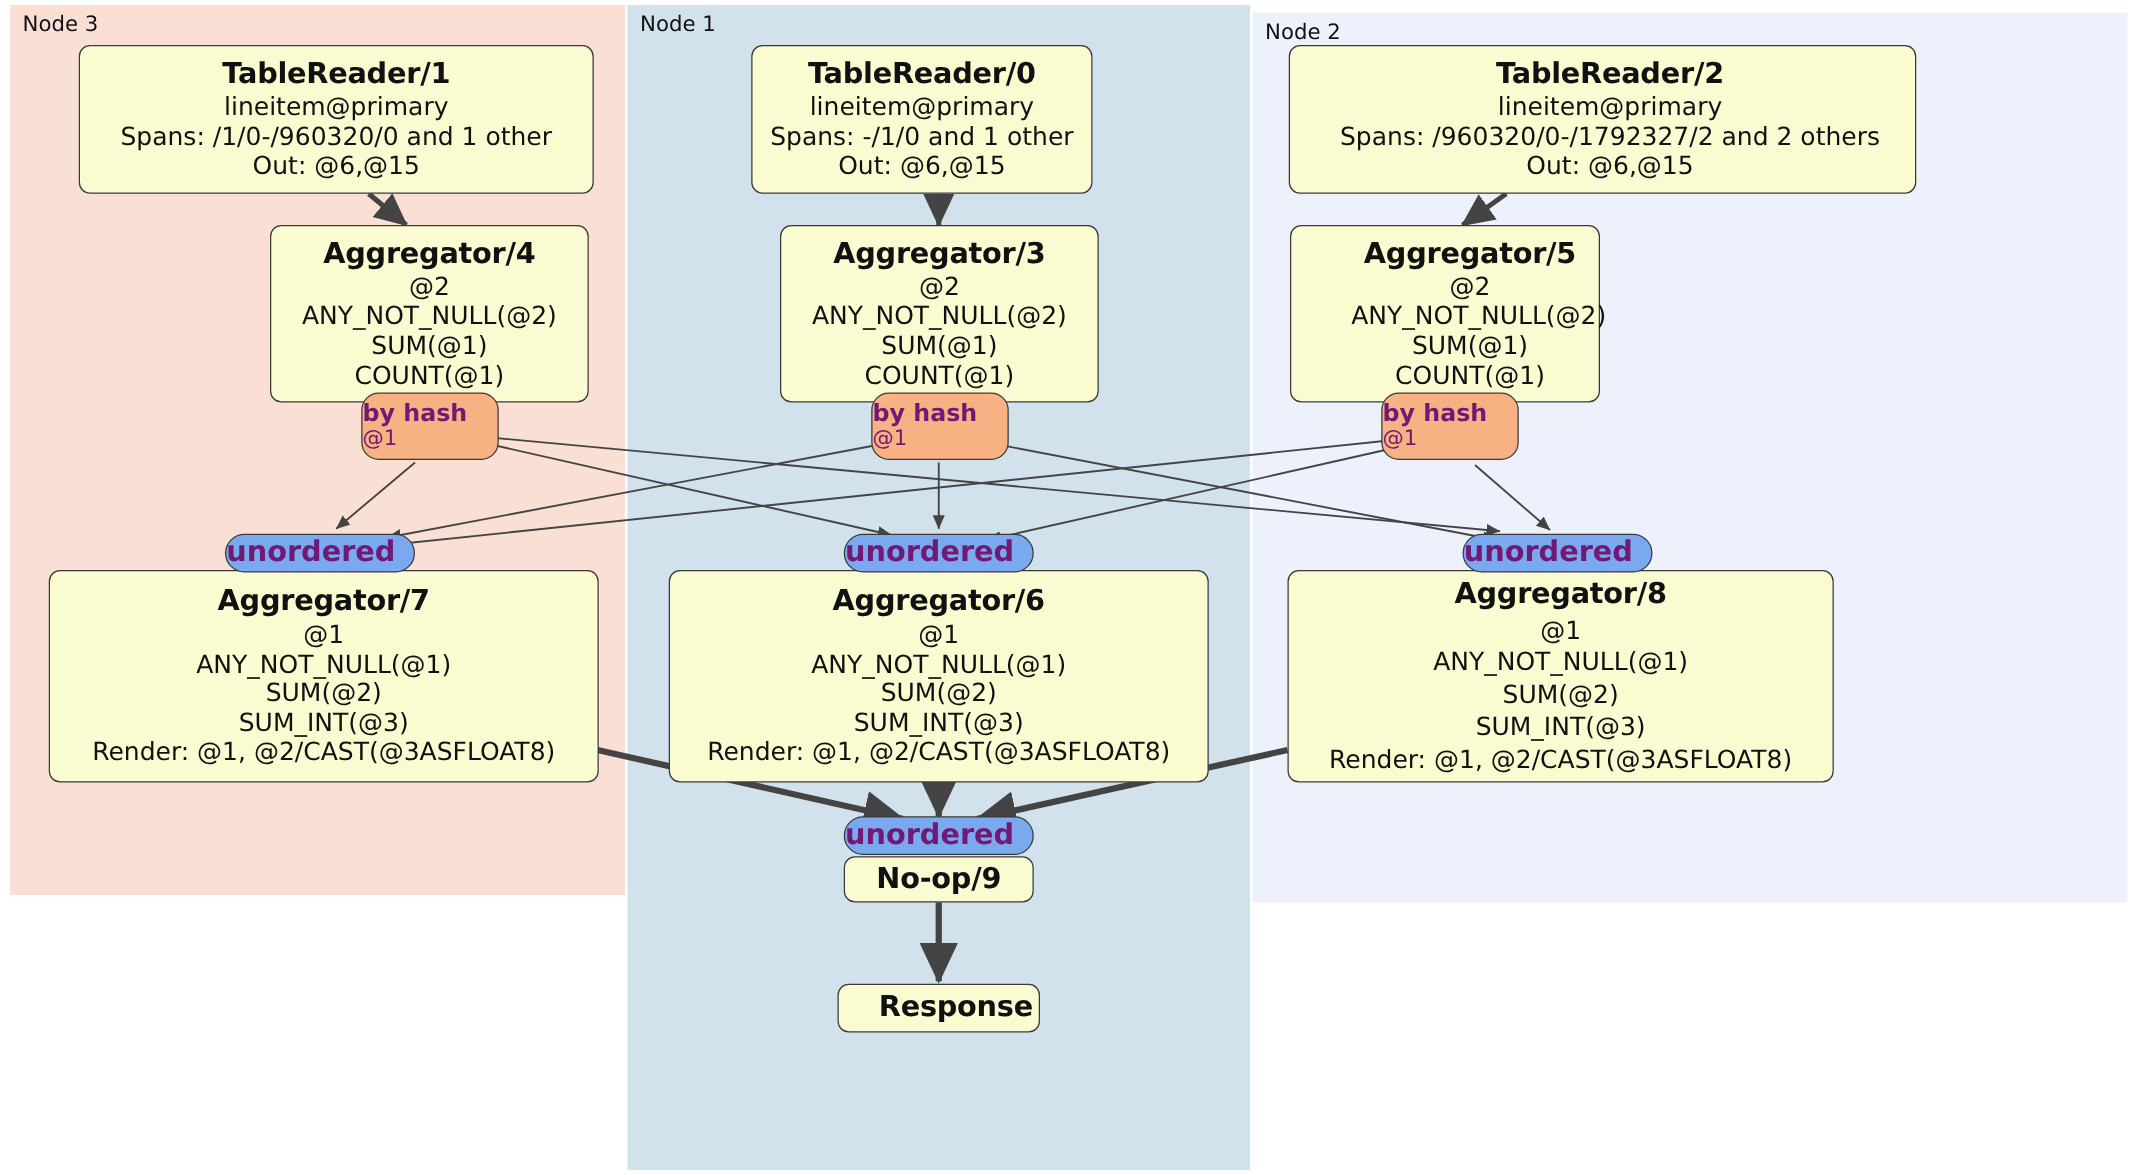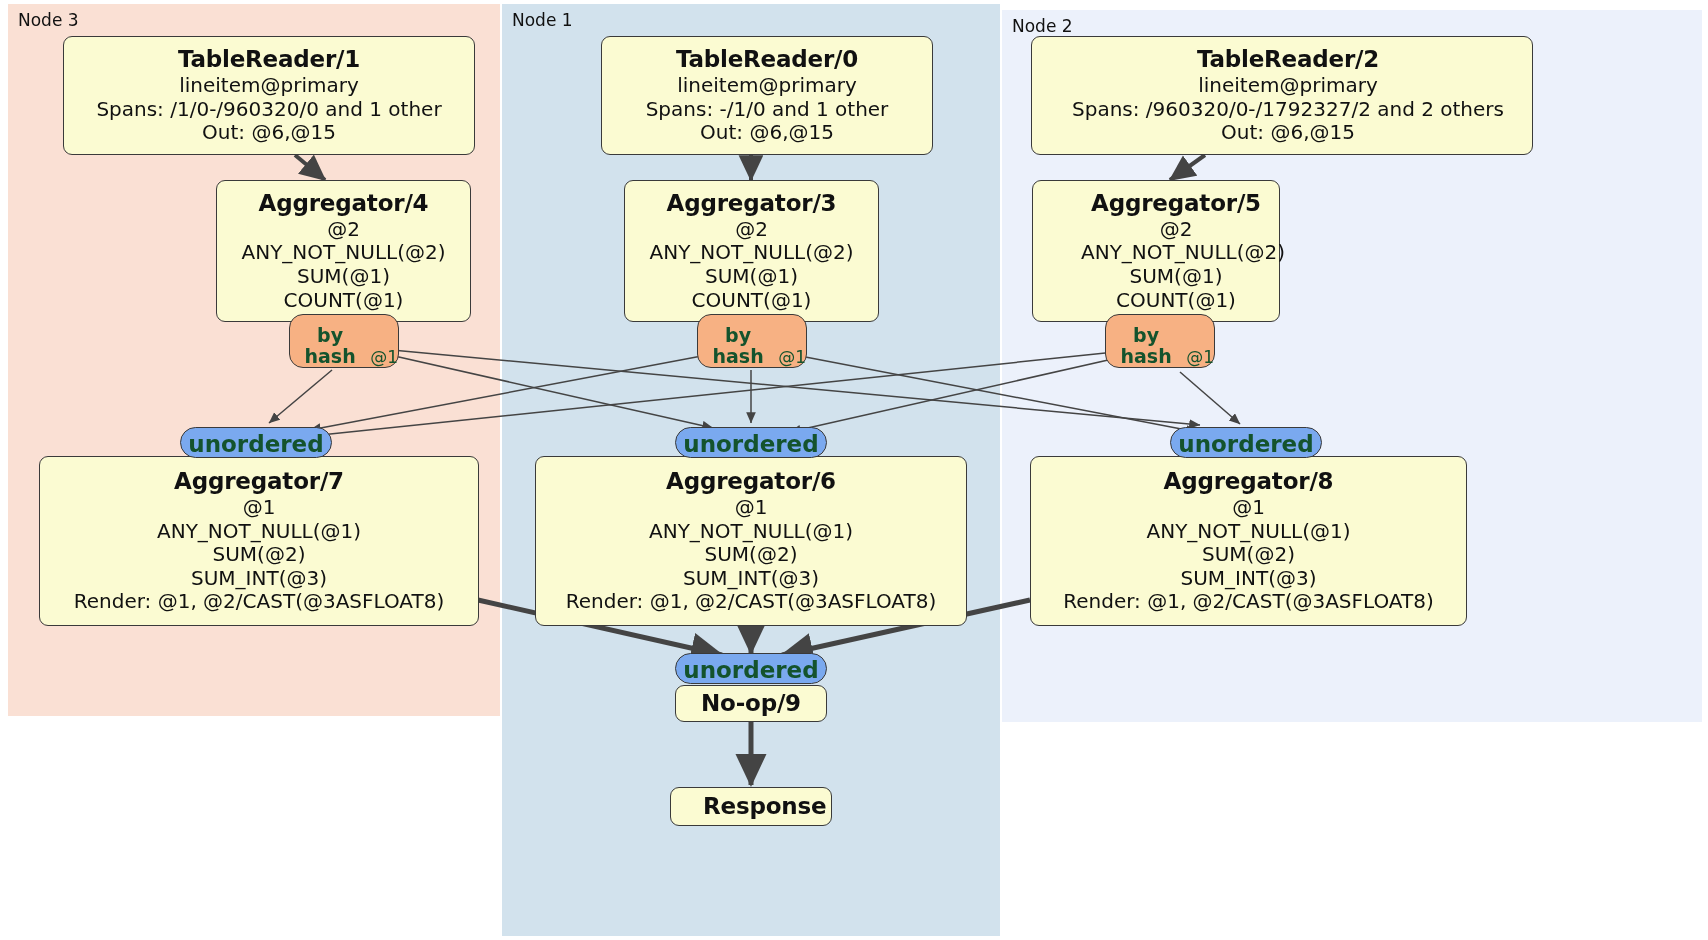--- a/index.html
+++ b/index.html
@@ -24,22 +24,22 @@
     border:1.6px solid #3a3a3a;border-radius:9px;
     text-align:center;color:#111;line-height:1.18;
     display:flex;flex-direction:column;justify-content:center;
     padding:5px 8px;
   }
   .box .ttl{font-weight:bold;font-size:23px;letter-spacing:-.2px;margin-bottom:1px;}
   .box .ln{font-size:20px;}
 
   .pill{
     position:absolute;box-sizing:border-box;border:1.4px solid #3a3a3a;
-    border-radius:16px;text-align:center;color:#14532d;
-    display:flex;flex-direction:row;align-items:flex-end;justify-content:center;
+    border-radius:16px;text-align:center;color:#701a75;
+    display:flex;flex-direction:column;align-items:flex-start;justify-content:center;
     line-height:1.1;
   }
   .pill.hash{background:#f7b183;border-radius:14px;}
   .pill.hash .p1{font-weight:bold;font-size:19px;}
   .pill.hash .p2{font-size:17px;}
   .pill.unord{background:#7aa9ef;border-radius:17px;}
   .pill.unord .p1{font-weight:bold;font-size:23px;}
 
   svg{position:absolute;left:0;top:0;width:1708px;height:940px;pointer-events:none;}
 </style>
@@ -91,21 +91,21 @@
     <path d="M751,722 L751,785" stroke="#444" stroke-width="5" fill="none" marker-end="url(#ahT)"></path>
   </svg>
 
   <div class="box" id="tr1" style="left:63px;top:36px;width:412px;height:119px;">
     <div class="ttl">TableReader/1</div>
     <div class="ln">lineitem@primary</div>
     <div class="ln">Spans: /1/0-/960320/0 and 1 other</div>
     <div class="ln">Out: @6,@15</div>
   </div>
 
-  <div class="box" id="tr0" style="left:601px;top:36px;width:332px;height:119px;">
+  <div class="box" id="tr0" style="left:601px;top:36px;width:273px;height:119px;">
     <div class="ttl">TableReader/0</div>
     <div class="ln">lineitem@primary</div>
     <div class="ln">Spans: -/1/0 and 1 other</div>
     <div class="ln">Out: @6,@15</div>
   </div>
 
   <div class="box" id="tr2" style="left:1031px;top:36px;width:502px;height:119px;padding-left:20px;">
     <div class="ttl">TableReader/2</div>
     <div class="ln">lineitem@primary</div>
     <div class="ln">Spans: /960320/0-/1792327/2 and 2 others</div>
@@ -160,21 +160,21 @@
 
   <div class="box" id="agg6" style="left:535px;top:456px;width:432px;height:170px;">
     <div class="ttl">Aggregator/6</div>
     <div class="ln">@1</div>
     <div class="ln">ANY_NOT_NULL(@1)</div>
     <div class="ln">SUM(@2)</div>
     <div class="ln">SUM_INT(@3)</div>
     <div class="ln">Render: @1, @2/CAST(@3ASFLOAT8)</div>
   </div>
 
-  <div class="box" id="agg8" style="left:1030px;top:456px;width:437px;height:170px;">
+  <div class="box" id="agg8" style="left:1030px;top:456px;width:437px;height:170px;justify-content:space-between;">
     <div class="ttl">Aggregator/8</div>
     <div class="ln">@1</div>
     <div class="ln">ANY_NOT_NULL(@1)</div>
     <div class="ln">SUM(@2)</div>
     <div class="ln">SUM_INT(@3)</div>
     <div class="ln">Render: @1, @2/CAST(@3ASFLOAT8)</div>
   </div>
 
   <div class="pill unord" style="left:180px;top:427px;width:152px;height:31px;">
     <div class="p1">unordered</div>

